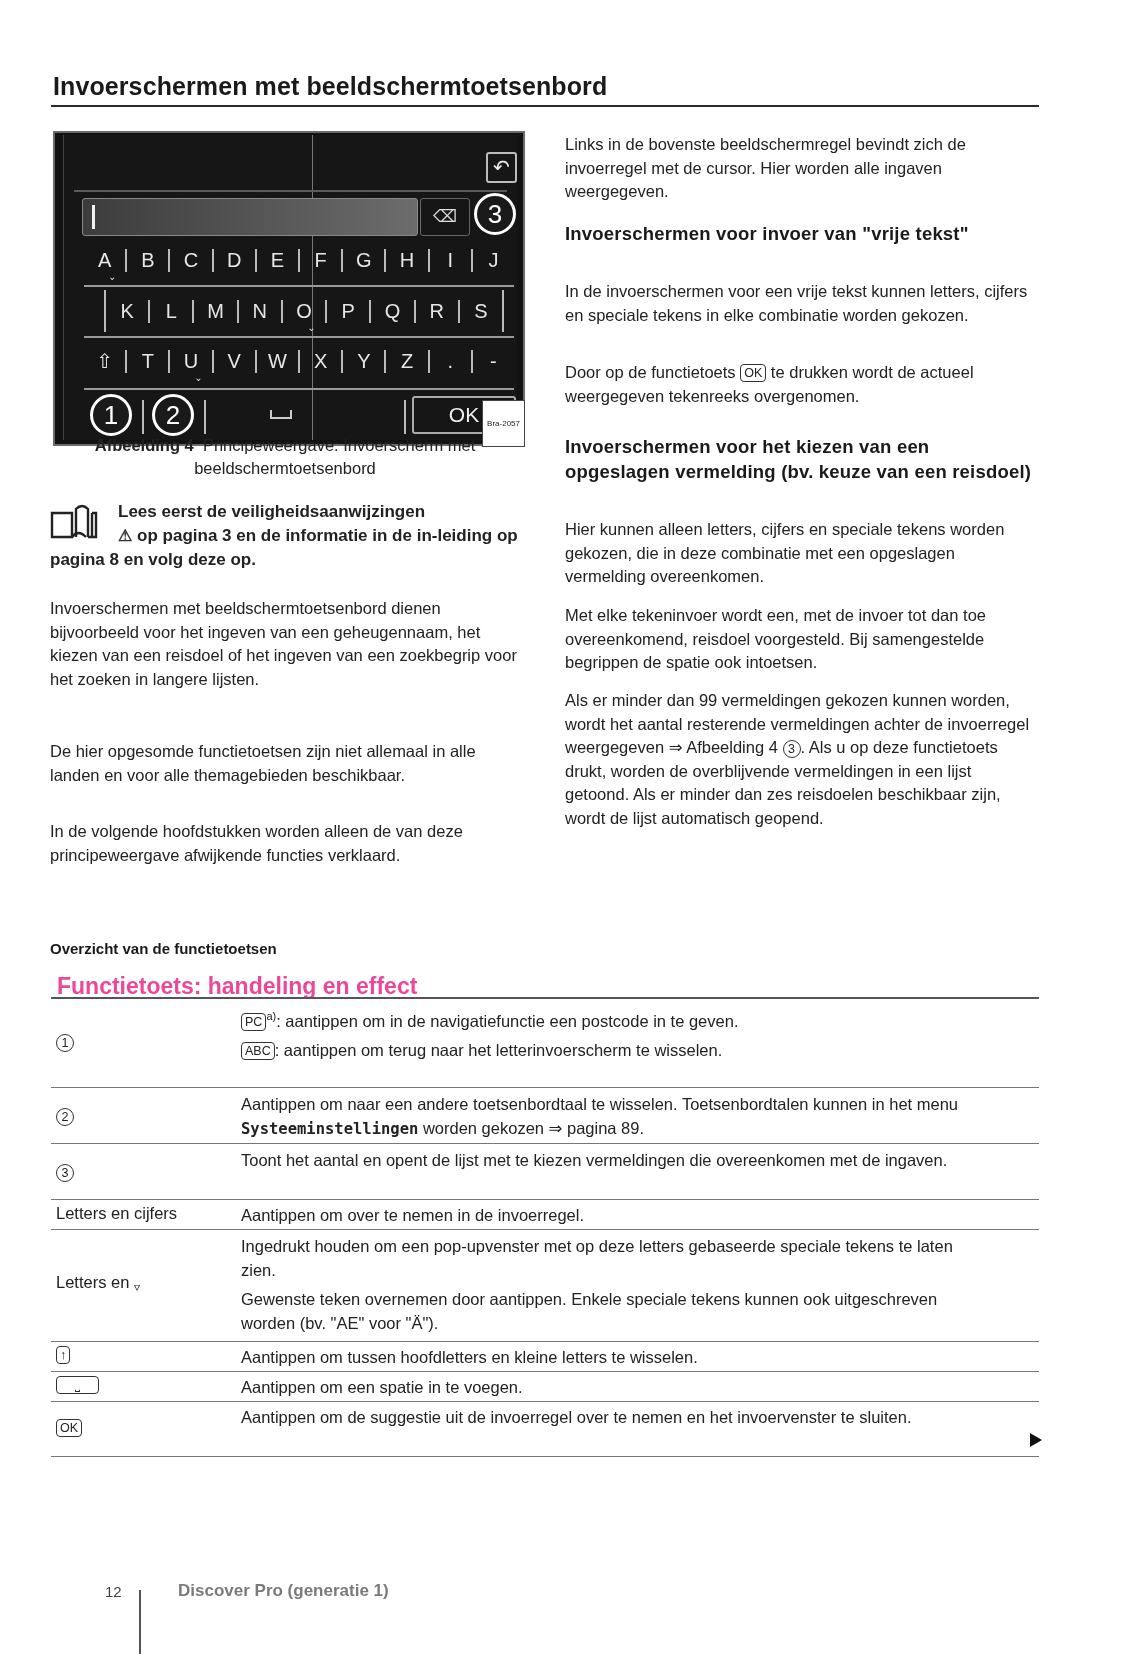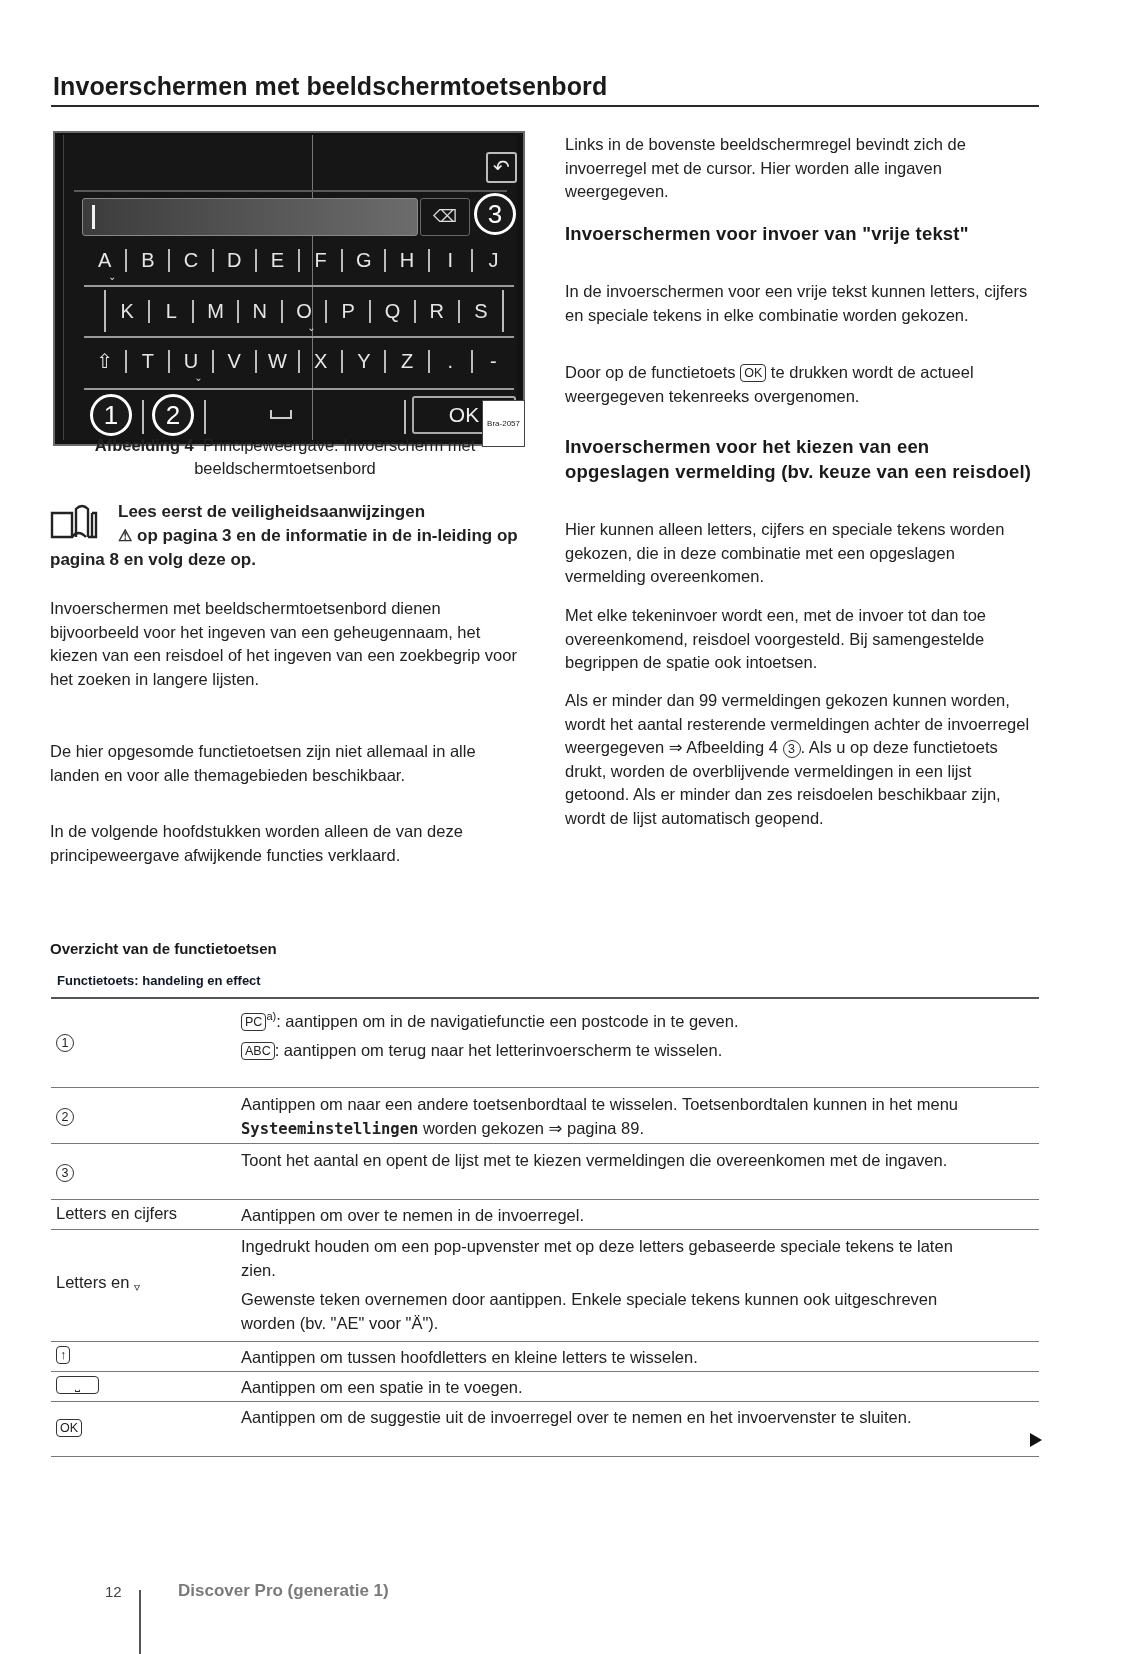--- a/index.html
+++ b/index.html
@@ -37,21 +37,21 @@
   .book-icon { float: left; width: 56px; height: 40px; margin-right: 12px; margin-top: 3px; }
   .warn-icon { display: inline-block; font-size: 16px; color: #333; }
 
   .lcol { position: absolute; left: 50px; width: 470px; font-size: 16.5px; line-height: 23.5px; color: #222; }
   .rcol { position: absolute; left: 565px; width: 470px; font-size: 16.5px; line-height: 23.5px; color: #222; }
   .rhead { font-weight: bold; font-size: 18.5px; line-height: 25px; color: #1a1a1a; letter-spacing: 0.2px; }
   .keycap { display: inline-block; border: 1.3px solid #333; border-radius: 4px; font-size: 12.5px; line-height: 14px; padding: 1px 3px; vertical-align: 1px; }
   .circ { display: inline-block; width: 18px; height: 18px; border: 1.3px solid #333; border-radius: 50%; font-size: 12.5px; line-height: 16px; text-align: center; vertical-align: 0px; }
 
   .sec-title { position: absolute; left: 50px; top: 940px; font-size: 15px; font-weight: bold; color: #1a1a1a; }
-  .tbl-caption { position: absolute; left: 57px; top: 973px; font-size: 13px; font-weight: bold; color: #0f172a; }
+  .tbl-caption { position: absolute; left: 57px; top: 973px; font-size: 23px; font-weight: bold; color: #ec4899; }
   .tbl-top { position: absolute; left: 51px; top: 997px; width: 988px; height: 2px; background: #555; }
 
   .tbl { position: absolute; left: 51px; width: 988px; }
   .trow { position: absolute; left: 0; width: 988px; border-bottom: 1.4px solid #777; }
   .tcell-l { position: absolute; left: 5px; font-size: 16.5px; color: #222; }
   .tcell-r { position: absolute; left: 190px; width: 770px; font-size: 16.5px; line-height: 24px; color: #222; }
   .mono { font-family: "DejaVu Sans Mono", monospace; font-weight: bold; font-size: 15.5px; }
 
   .next-arrow { position: absolute; left: 1030px; top: 1433px; width: 0; height: 0; border-left: 12px solid #111; border-top: 7px solid transparent; border-bottom: 7px solid transparent; }
 

